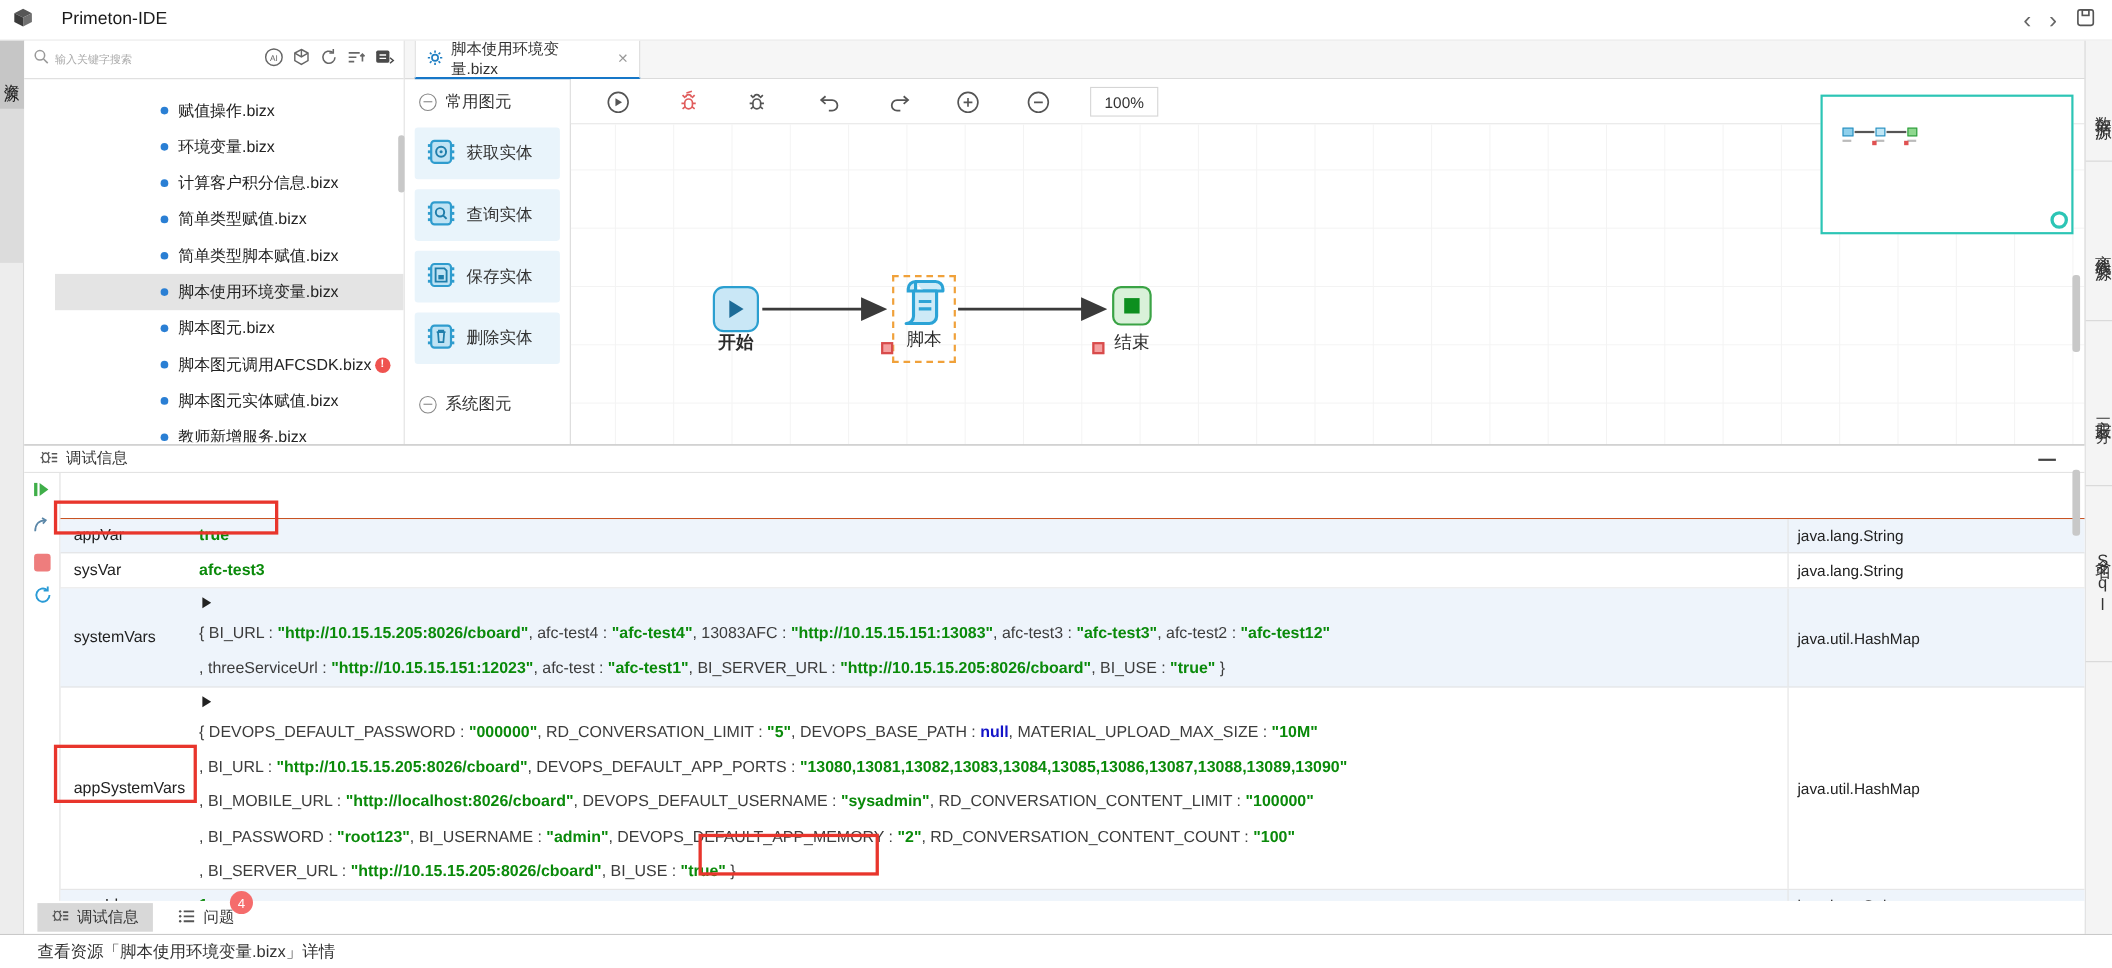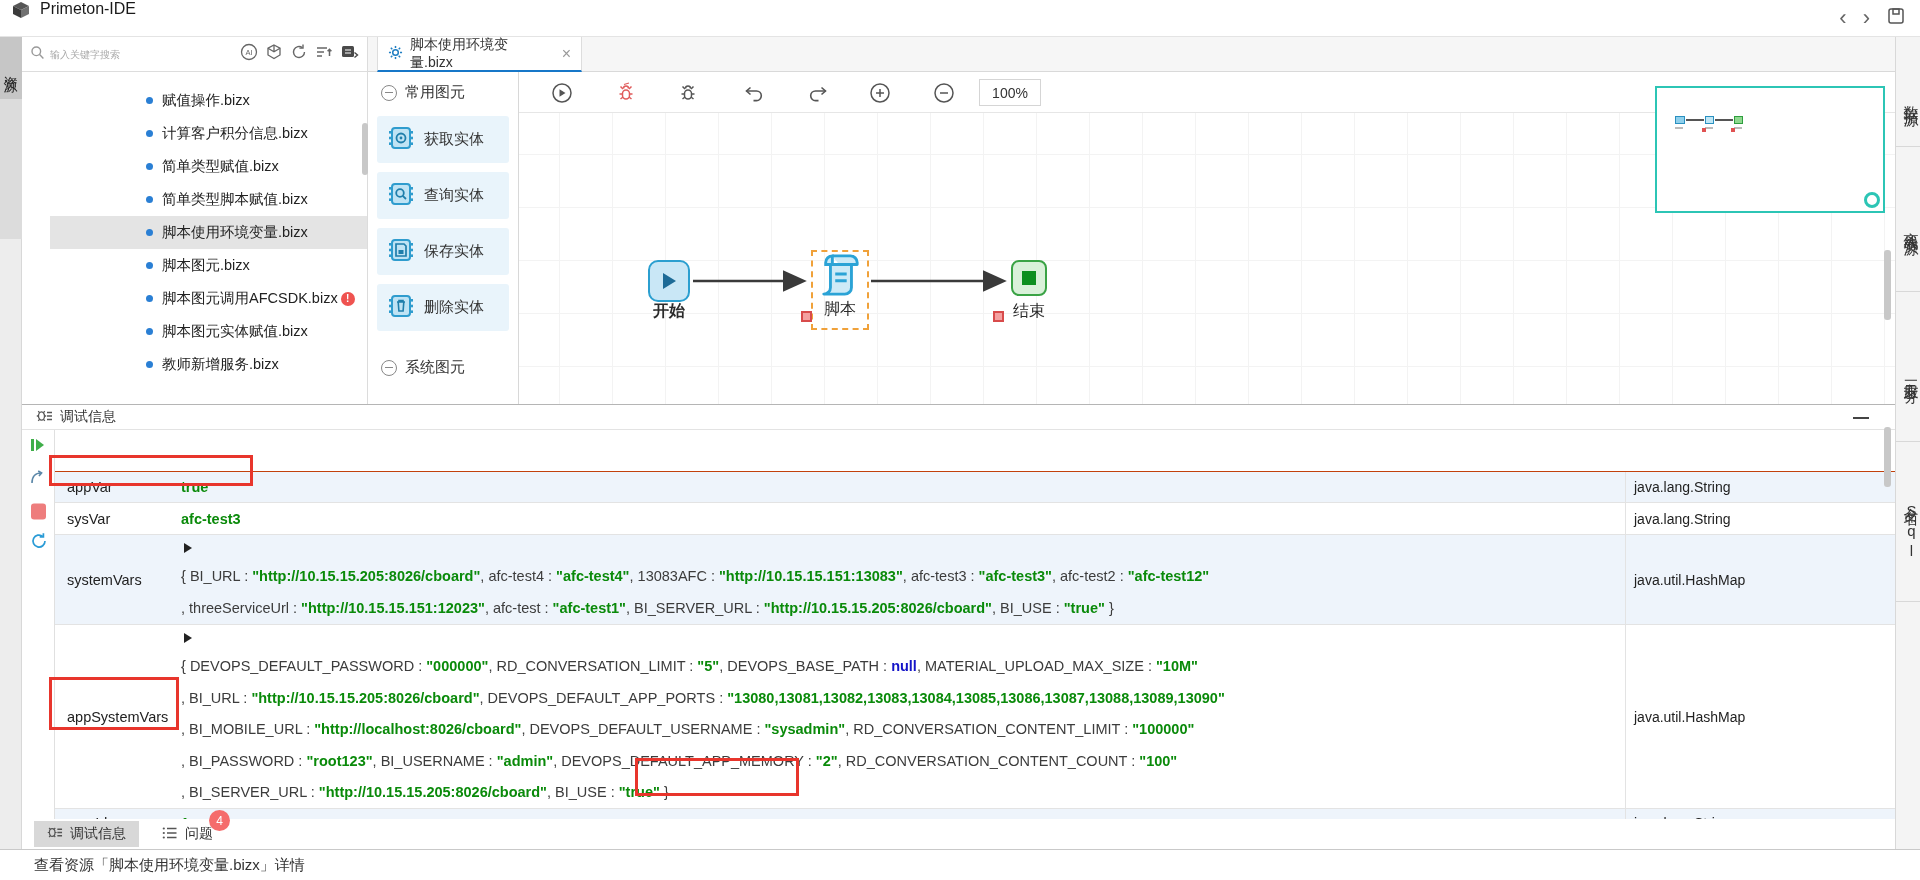--- a/index.html
+++ b/index.html
@@ -2,21 +2,21 @@
 <html><head>
 <meta charset="utf-8">
 <style>
   * { margin:0; padding:0; box-sizing:border-box; }
   html,body { width:1920px; height:880px; }
   body { font-family:"Liberation Sans","DejaVu Sans",sans-serif; background:#fff; color:#333; overflow:hidden; }
   .app { position:relative; width:1920px; height:880px; background:#fff; }
 
   
   .titlebar { position:absolute; left:0; top:0; width:1920px; height:37px; background:#fff;
-              border-bottom:1px solid #e4e4e4; display:flex; padding-left:10px; gap:8px; }
+              border-bottom:1px solid #e4e4e4; display:flex; align-items:center; padding-left:10px; gap:24px; }
   .app-title { font-size:16px; color:#1a1a1a; }
   .titlebar-right { position:absolute; right:14px; top:0; height:36px; display:flex; align-items:center; gap:16px; }
   .nav-arrow { font-size:22px; color:#666; line-height:1; cursor:default; }
 
   
   .left-rail { position:absolute; left:0; top:37px; width:22px; height:812px; background:#ededed; border-right:1px solid #d8d8d8; }
   .rail-tab-active { width:22px; height:62px; background:#c6c6c6; display:flex; align-items:center; justify-content:center;
                      writing-mode:vertical-rl; text-orientation:upright; font-size:14px; color:#222; letter-spacing:3px; }
   .rail-sub { width:22px; height:140px; background:#dcdcdc; }
 
@@ -45,21 +45,21 @@
   
   .tabbar { position:absolute; left:368px; top:37px; width:1552px; height:35px; background:#f6f6f6; border-bottom:1px solid #d9d9d9; }
   .editor-tab { position:absolute; left:9px; top:0; height:35px; width:205px; background:#fff; border-left:1px solid #ddd; border-right:1px solid #ddd;
                 border-bottom:2px solid #1677c8; display:flex; align-items:center; gap:7px; padding:0 10px; font-size:14px; color:#333; }
   .tab-close { color:#999; font-size:16px; margin-left:4px; }
 
   
   .canvas { position:absolute; left:519px; top:72px; width:1376px; height:332px; background:#fff; }
   .canvas-toolbar { position:relative; height:41px; border-bottom:1px solid #e6e6e6; background:#fff; }
   .ct-icon { position:absolute; top:9px; width:24px; height:24px; display:flex; align-items:center; justify-content:center; }
-  .zoom-box { position:absolute; left:460px; top:7px; width:62px; height:27px; border:1px solid #d5d5d5; background:#fff;
+  .zoom-box { position:absolute; left:472px; top:7px; width:62px; height:27px; border:1px solid #d5d5d5; background:#fff;
               display:flex; align-items:center; justify-content:center; font-size:14px; color:#333; }
   .grid-area { position:absolute; left:0; top:41px; width:1376px; height:291px;
     background-image:linear-gradient(to right,#f3f3f3 1px,transparent 1px),linear-gradient(to bottom,#f3f3f3 1px,transparent 1px);
     background-size:53px 53px; background-position:-13px -12px; }
   .arrows { position:absolute; left:0; top:0; }
   .node-start { position:absolute; left:129px; top:147px; width:42px; height:42px; border-radius:10px;
                 background:#c9e7f6; border:2.5px solid #2b9fd0; display:flex; align-items:center; justify-content:center; }
   .node-end { position:absolute; left:492px; top:147px; width:36px; height:36px; border-radius:8px;
               background:#d9f1d9; border:2.5px solid #3aa345; display:flex; align-items:center; justify-content:center; }
   .node-end-square { width:14px; height:14px; background:#0d8f1f; }
@@ -183,20 +183,24 @@
             </svg></span>
       </span>
     </div>
     <div class="tree" id="tree">
         <div class="tree-item">
           <span class="bullet"></span>
           <span>赋值操作.bizx</span>
         </div>
         <div class="tree-item">
           <span class="bullet"></span>
+          <span>环境变量.bizx</span>
+        </div>
+        <div class="tree-item">
+          <span class="bullet"></span>
           <span>计算客户积分信息.bizx</span>
         </div>
         <div class="tree-item">
           <span class="bullet"></span>
           <span>简单类型赋值.bizx</span>
         </div>
         <div class="tree-item">
           <span class="bullet"></span>
           <span>简单类型脚本赋值.bizx</span>
         </div>

